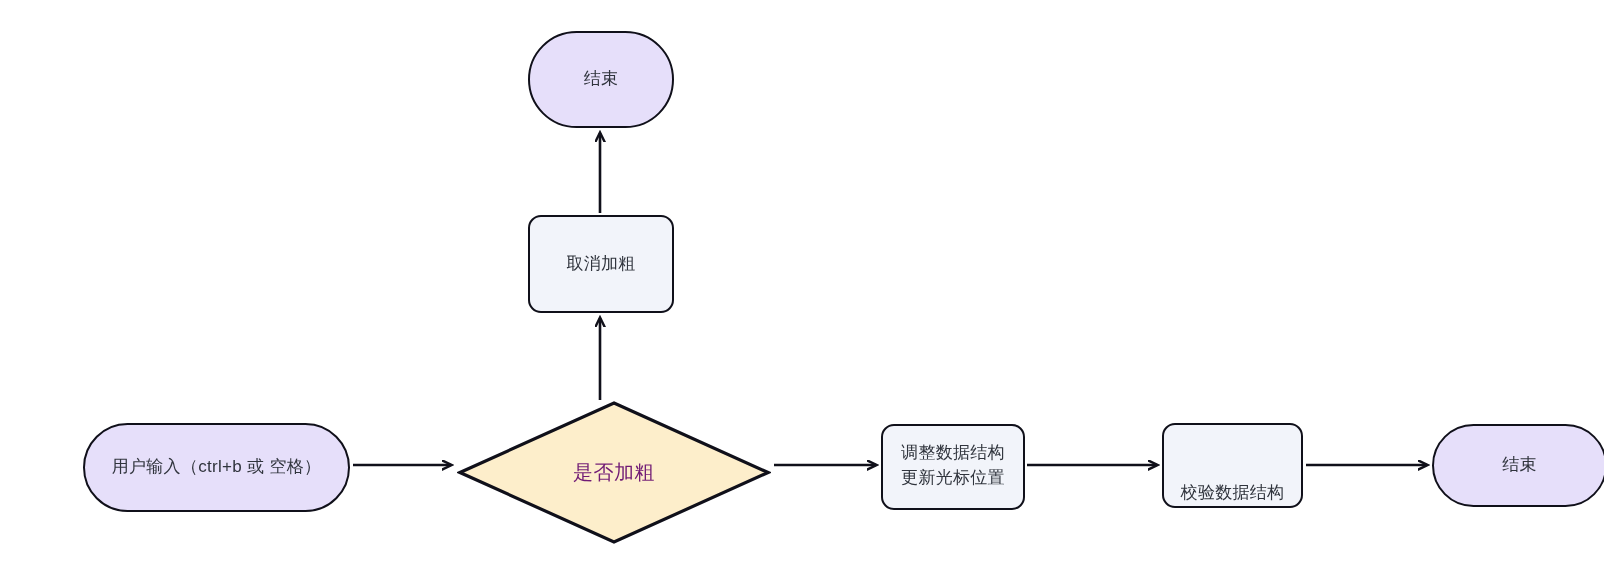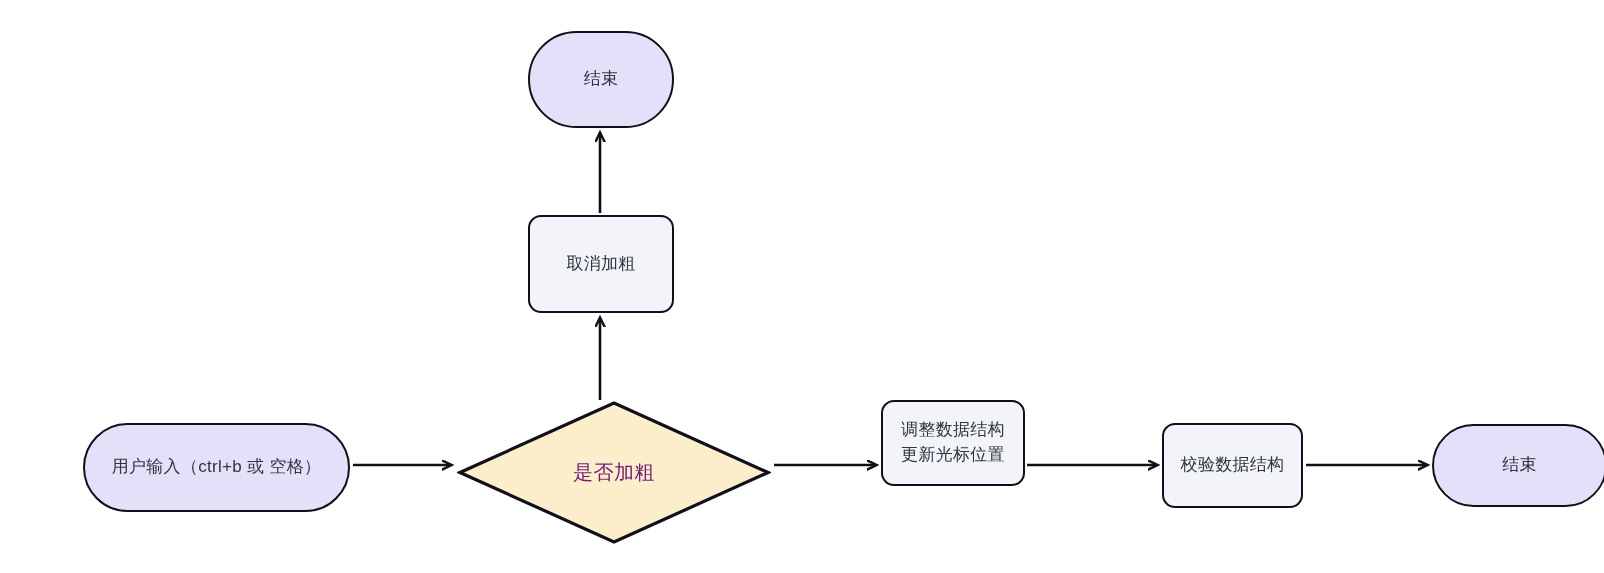--- a/index.html
+++ b/index.html
@@ -120,26 +120,26 @@
     <svg class="diamond-svg" width="314" height="145" viewBox="0 0 314 145" aria-hidden="true">
       <polygon points="157,3 311,72.5 157,142 3,72.5" fill="#fdeecb" stroke="#10101a" stroke-width="3.2" stroke-linejoin="miter"></polygon>
     </svg>
     <span class="decision-text">是否加粗</span>
   </div>
 
   <div class="node terminator" style="left:63px; top:423px; width:267px; height:89px;">
     <span class="node-label">用户输入（ctrl+b 或 空格）</span>
   </div>
 
-  <div class="node process" style="left:861px; top:400px; width:144px; height:86px;">
+  <div class="node process" style="left:861px; top:424px; width:144px; height:86px;font-family:Liberation Mono, monospace;">
     <span class="node-label">调整数据结构
 更新光标位置</span>
   </div>
 
-  <div class="node process" style="left:1142px; top:423px; width:141px; height:85px;">
+  <div class="node process" style="left:1142px; top:423px; width:141px; height:85px;align-items:flex-end;">
     <span class="node-label">校验数据结构</span>
   </div>
 
   <div class="node terminator" style="left:1412px; top:424px; width:175px; height:83px;">
     <span class="node-label">结束</span>
   </div>
 
 
 </div>
 

